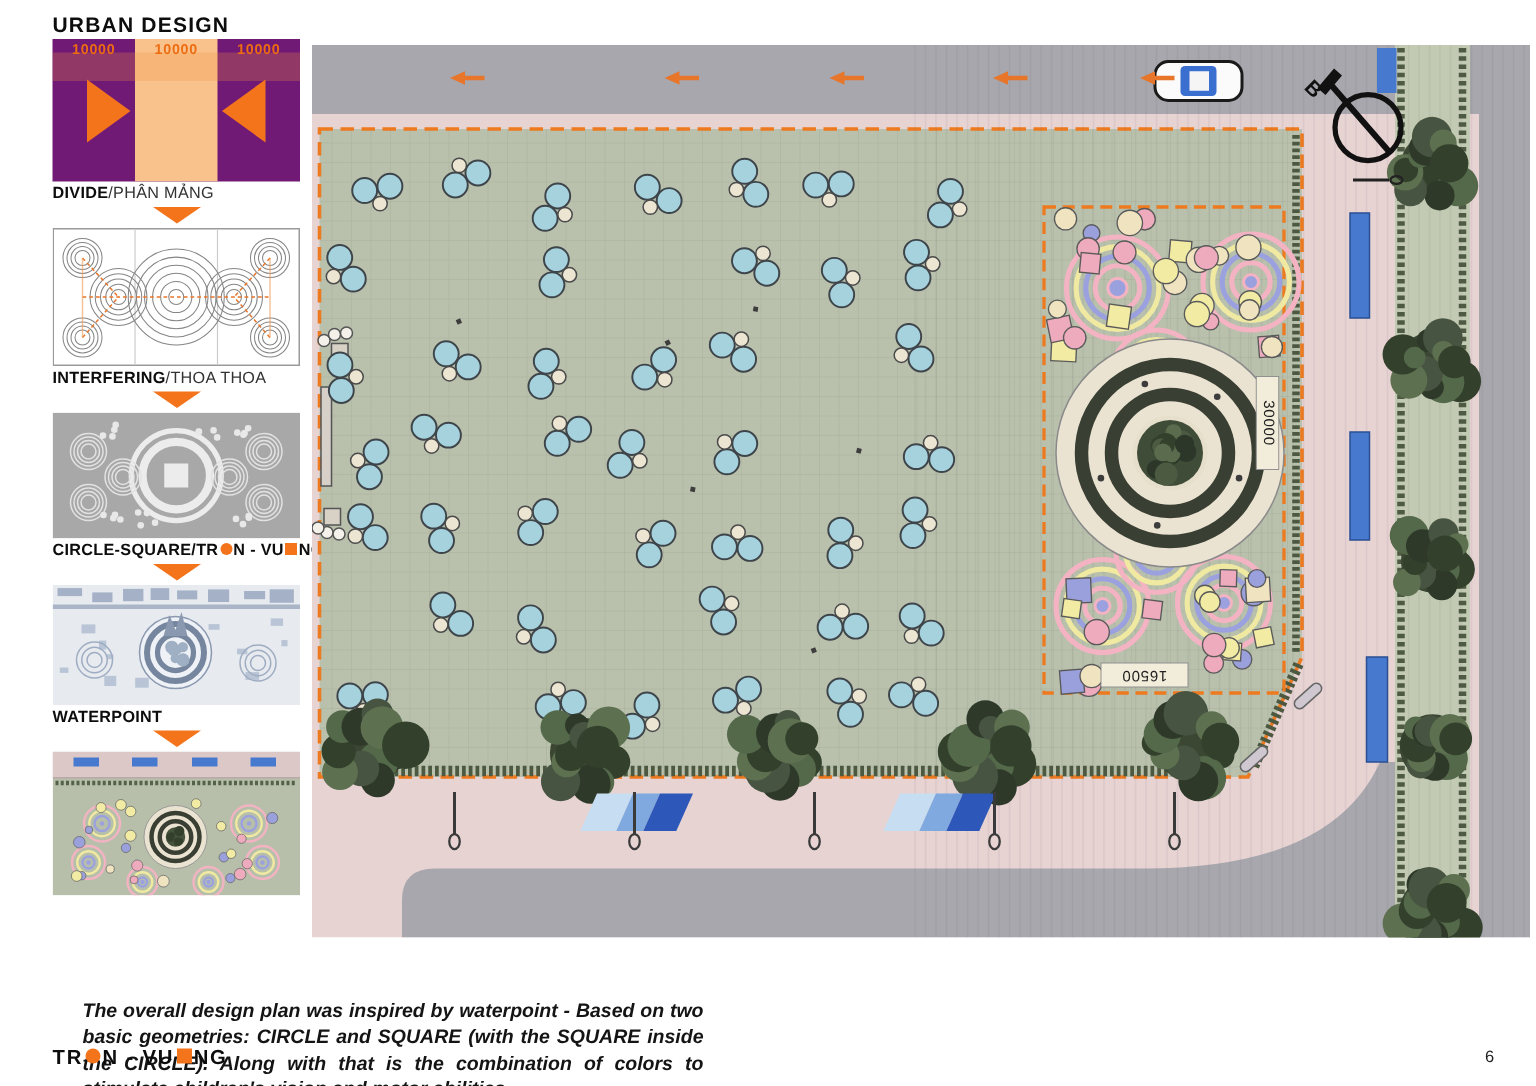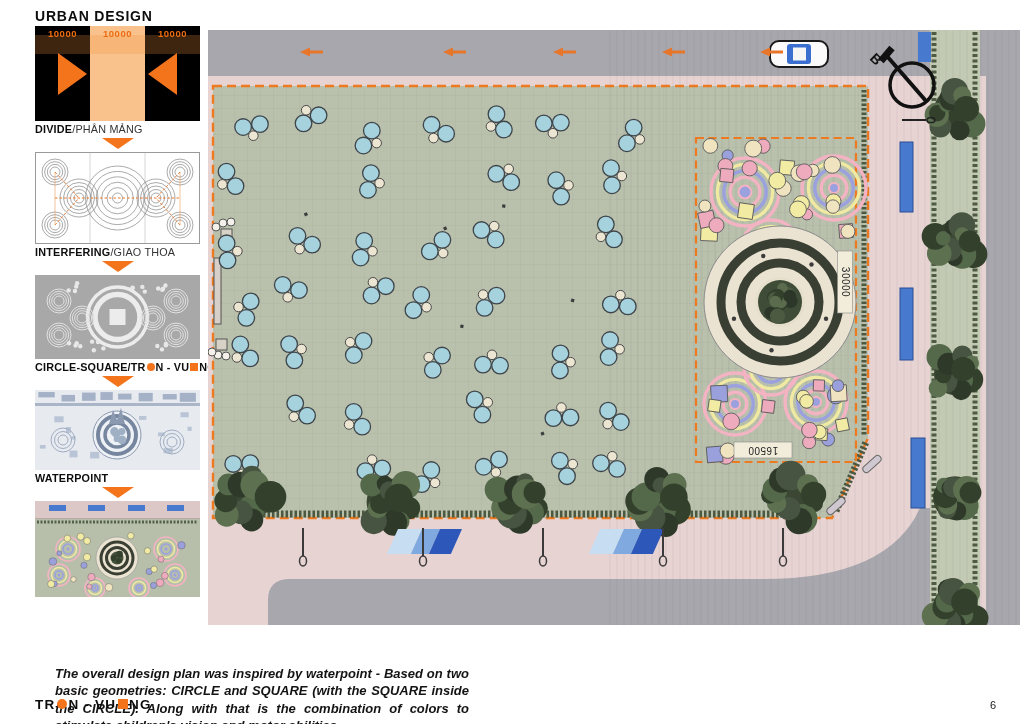--- a/index.html
+++ b/index.html
@@ -5,21 +5,21 @@
   *{margin:0;padding:0;box-sizing:border-box}
   html,body{width:1024px;height:724px;background:#fff;font-family:"Liberation Sans",sans-serif;overflow:hidden}
   #board{position:absolute;left:0;top:0;width:1024px;height:724px;background:#fff;overflow:hidden}
 
   .sidebar{position:absolute;left:35px;top:8px;width:165px}
   .title{font-size:14px;font-weight:bold;letter-spacing:.8px;color:#0d0d0d}
   .subtitle{font-size:10.8px;color:#1a1a1a;letter-spacing:.4px;margin:1px 0 3px}
   .panel{position:relative;width:165px;margin-top:2px;overflow:hidden}
   .panel svg{display:block}
 
-  #panel1{height:95px;background:#000000}
+  #panel1{height:95px;background:#701a75}
   #panel1 .mid{position:absolute;left:55px;top:0;width:55px;height:95px;background:#f9c28d}
   #panel1 .band{position:absolute;left:0;top:9px;width:165px;height:19px;background:rgba(243,146,60,.25)}
   #panel1 .dims{position:absolute;top:2px;left:0;width:165px;display:flex}
   #panel1 .dims span{flex:1;text-align:center;font-size:9.5px;font-weight:bold;color:#ee6c10;letter-spacing:.5px}
   .triL{position:absolute;left:23px;top:27px;width:0;height:0;border-top:21px solid transparent;border-bottom:21px solid transparent;border-left:29px solid #f4741c}
   .triR{position:absolute;right:23px;top:27px;width:0;height:0;border-top:21px solid transparent;border-bottom:21px solid transparent;border-right:29px solid #f4741c}
 
   .step-label{width:165px;text-align:left;font-size:10.8px;font-weight:bold;color:#0d0d0d;margin-top:2px;letter-spacing:.2px;white-space:nowrap}
   .step-label .lt{font-weight:normal;color:#333}
   .down-arrow{width:0;height:0;border-left:16px solid transparent;border-right:16px solid transparent;border-top:11px solid #f4741c;margin:3px auto}
@@ -99,21 +99,21 @@
             <line x1="20" y1="46" x2="145" y2="46" stroke="#e8762a" stroke-width="1" stroke-dasharray="2.5 2"></line>
             <line x1="20" y1="20" x2="44" y2="46" stroke="#e8762a" stroke-width="1" stroke-dasharray="2.5 2"></line>
             <line x1="20" y1="73" x2="44" y2="46" stroke="#e8762a" stroke-width="1" stroke-dasharray="2.5 2"></line>
             <line x1="145" y1="20" x2="121" y2="46" stroke="#e8762a" stroke-width="1" stroke-dasharray="2.5 2"></line>
             <line x1="145" y1="73" x2="121" y2="46" stroke="#e8762a" stroke-width="1" stroke-dasharray="2.5 2"></line>
             <line x1="20" y1="20" x2="20" y2="73" stroke="#f09b55" stroke-width="1" opacity="0.6"></line>
             <line x1="145" y1="20" x2="145" y2="73" stroke="#f09b55" stroke-width="1" opacity="0.6"></line>
           </g>
       </svg>
     </div>
-    <div class="step-label"><b>INTERFERING</b><span class="lt">/GIAO THOA</span></div>
+    <div class="step-label"><b>INTERFERING</b><span class="lt">/THOA THOA</span></div>
     <div class="down-arrow"></div>
 
     <div class="panel">
       <svg width="165" height="84" viewBox="0 0 165 84">
         <rect width="165" height="84" fill="#a8a8a8"></rect>
         <g id="p3g">
             <circle cx="82.5" cy="42" r="30" fill="none" stroke="#ececec" stroke-width="3.5"></circle>
             <circle cx="82.5" cy="42" r="22.5" fill="none" stroke="#ececec" stroke-width="5.5"></circle>
             <rect x="74.5" y="34" width="16" height="16" fill="#ececec"></rect>
             <circle cx="24" cy="26" r="12" fill="none" stroke="#e2e2e2" stroke-width="1"></circle>

